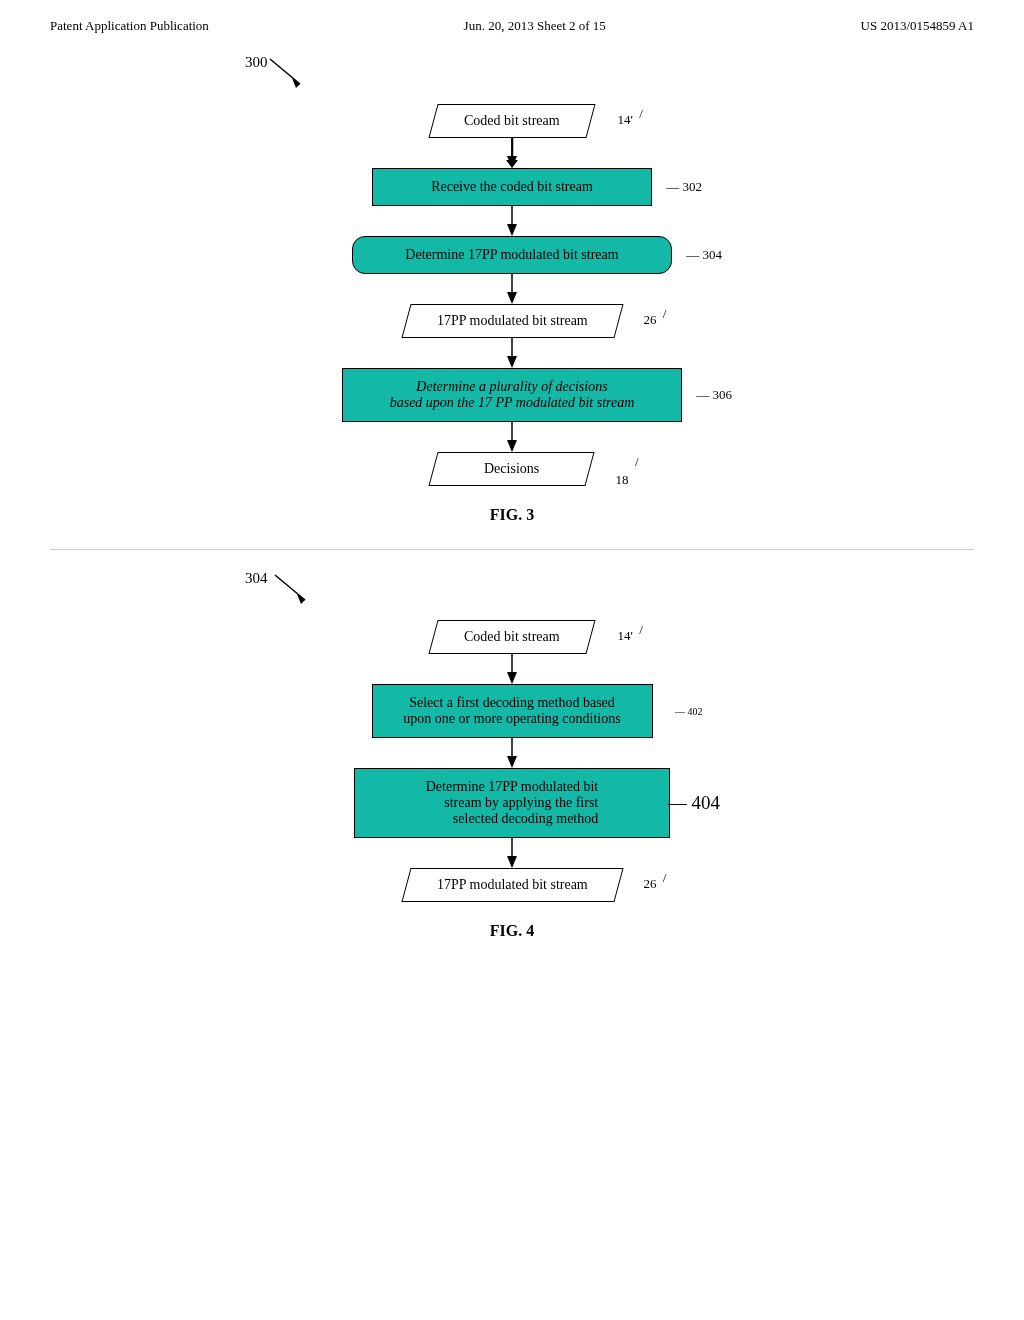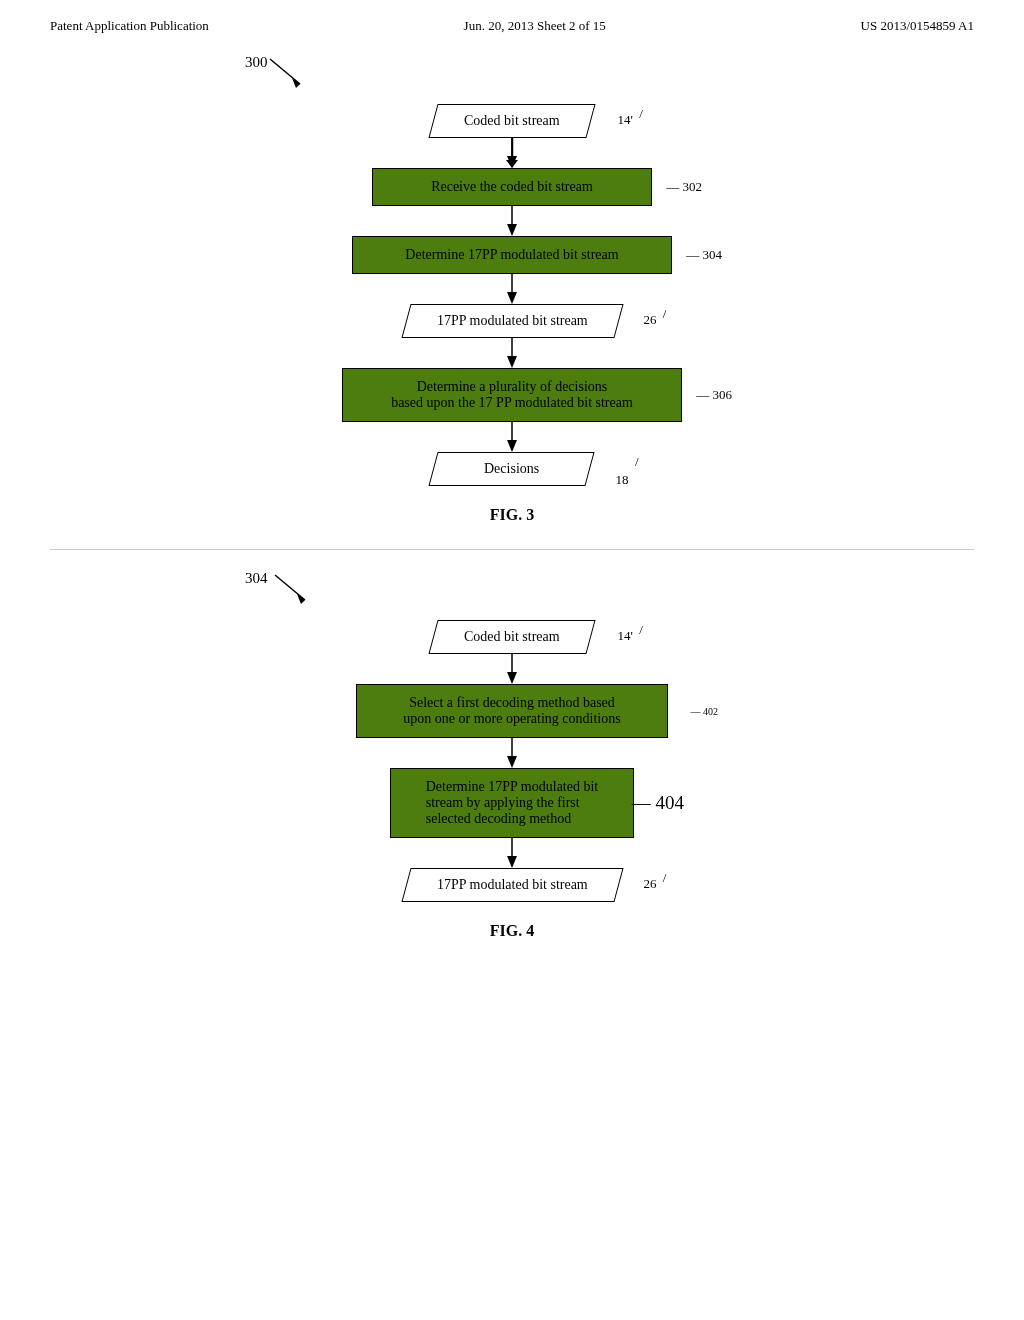--- a/index.html
+++ b/index.html
@@ -45,21 +45,21 @@
 
     .parallelogram-inner span {
       display: inline-block;
       transform: skewX(15deg);
     }
 
     
     .rectangle {
       border: 1.5px solid #000;
       padding: 10px 18px;
-      background: #4d7c0f;
+      background: #14b8a6;
       display: flex;
       align-items: center;
       justify-content: center;
       text-align: center;
       font-size: 14px;
       position: relative;
     }
 
     
     .arrow-down {
@@ -178,21 +178,21 @@
 
     <div style="height:30px; display:flex; justify-content:center; align-items:flex-start;">
       <svg width="14" height="30">
         <line x1="7" y1="0" x2="7" y2="22" stroke="#000" stroke-width="1.5"></line>
         <polygon points="7,30 2,18 12,18" fill="#000"></polygon>
       </svg>
     </div>
 
     <div class="flow-row">
       <div style="position:relative; display:inline-block;">
-        <div class="rectangle" style="width:320px;">
+        <div class="rectangle" style="width:320px;border-radius:13px;">
           <span>Determine 17PP modulated bit stream</span>
         </div>
         <span style="position:absolute; right:-50px; top:50%; transform:translateY(-50%); font-size:13px; font-family:'Times New Roman',serif;">— <span>304</span></span>
       </div>
     </div>
 
     <div style="height:30px; display:flex; justify-content:center; align-items:flex-start;">
       <svg width="14" height="30">
         <line x1="7" y1="0" x2="7" y2="22" stroke="#000" stroke-width="1.5"></line>
         <polygon points="7,30 2,18 12,18" fill="#000"></polygon>
@@ -214,21 +214,21 @@
     <div style="height:30px; display:flex; justify-content:center; align-items:flex-start;">
       <svg width="14" height="30">
         <line x1="7" y1="0" x2="7" y2="22" stroke="#000" stroke-width="1.5"></line>
         <polygon points="7,30 2,18 12,18" fill="#000"></polygon>
       </svg>
     </div>
 
     <div class="flow-row">
       <div style="position:relative; display:inline-block;">
         <div class="rectangle" style="width:340px; text-align:center;">
-          <span style="white-space:pre-line;">Determine a plurality of decisions
+          <span style="white-space:pre-line;font-style:italic;">Determine a plurality of decisions
 based upon the 17 PP modulated bit stream</span>
         </div>
         <span style="position:absolute; right:-50px; top:50%; transform:translateY(-50%); font-size:13px; font-family:'Times New Roman',serif;">— <span>306</span></span>
       </div>
     </div>
 
     <div style="height:30px; display:flex; justify-content:center; align-items:flex-start;">
       <svg width="14" height="30">
         <line x1="7" y1="0" x2="7" y2="22" stroke="#000" stroke-width="1.5"></line>
         <polygon points="7,30 2,18 12,18" fill="#000"></polygon>
@@ -280,38 +280,38 @@
 
     <div style="height:30px; display:flex; justify-content:center; align-items:flex-start;">
       <svg width="14" height="30">
         <line x1="7" y1="0" x2="7" y2="22" stroke="#000" stroke-width="1.5"></line>
         <polygon points="7,30 2,18 12,18" fill="#000"></polygon>
       </svg>
     </div>
 
     <div class="flow-row">
       <div style="position:relative; display:inline-block;">
-        <div class="rectangle" style="width:312px; text-align:center;">
+        <div class="rectangle" style="width:281px; text-align:center;">
           <span style="white-space:pre-line;">Select a first decoding method based
 upon one or more operating conditions</span>
         </div>
         <span style="position:absolute; right:-50px; top:50%; transform:translateY(-50%); font-size:10px; font-family:'Times New Roman',serif;">— <span>402</span></span>
       </div>
     </div>
 
     <div style="height:30px; display:flex; justify-content:center; align-items:flex-start;">
       <svg width="14" height="30">
         <line x1="7" y1="0" x2="7" y2="22" stroke="#000" stroke-width="1.5"></line>
         <polygon points="7,30 2,18 12,18" fill="#000"></polygon>
       </svg>
     </div>
 
     <div class="flow-row">
       <div style="position:relative; display:inline-block;">
-        <div class="rectangle" style="width:244px; text-align:left;">
+        <div class="rectangle" style="width:316px; text-align:right;">
           <span style="white-space:pre-line;">Determine 17PP modulated bit
 stream by applying the first
 selected decoding method</span>
         </div>
         <span style="position:absolute; right:-50px; top:50%; transform:translateY(-50%); font-size:19px; font-family:'Times New Roman',serif;">— <span>404</span></span>
       </div>
     </div>
 
     <div style="height:30px; display:flex; justify-content:center; align-items:flex-start;">
       <svg width="14" height="30">

